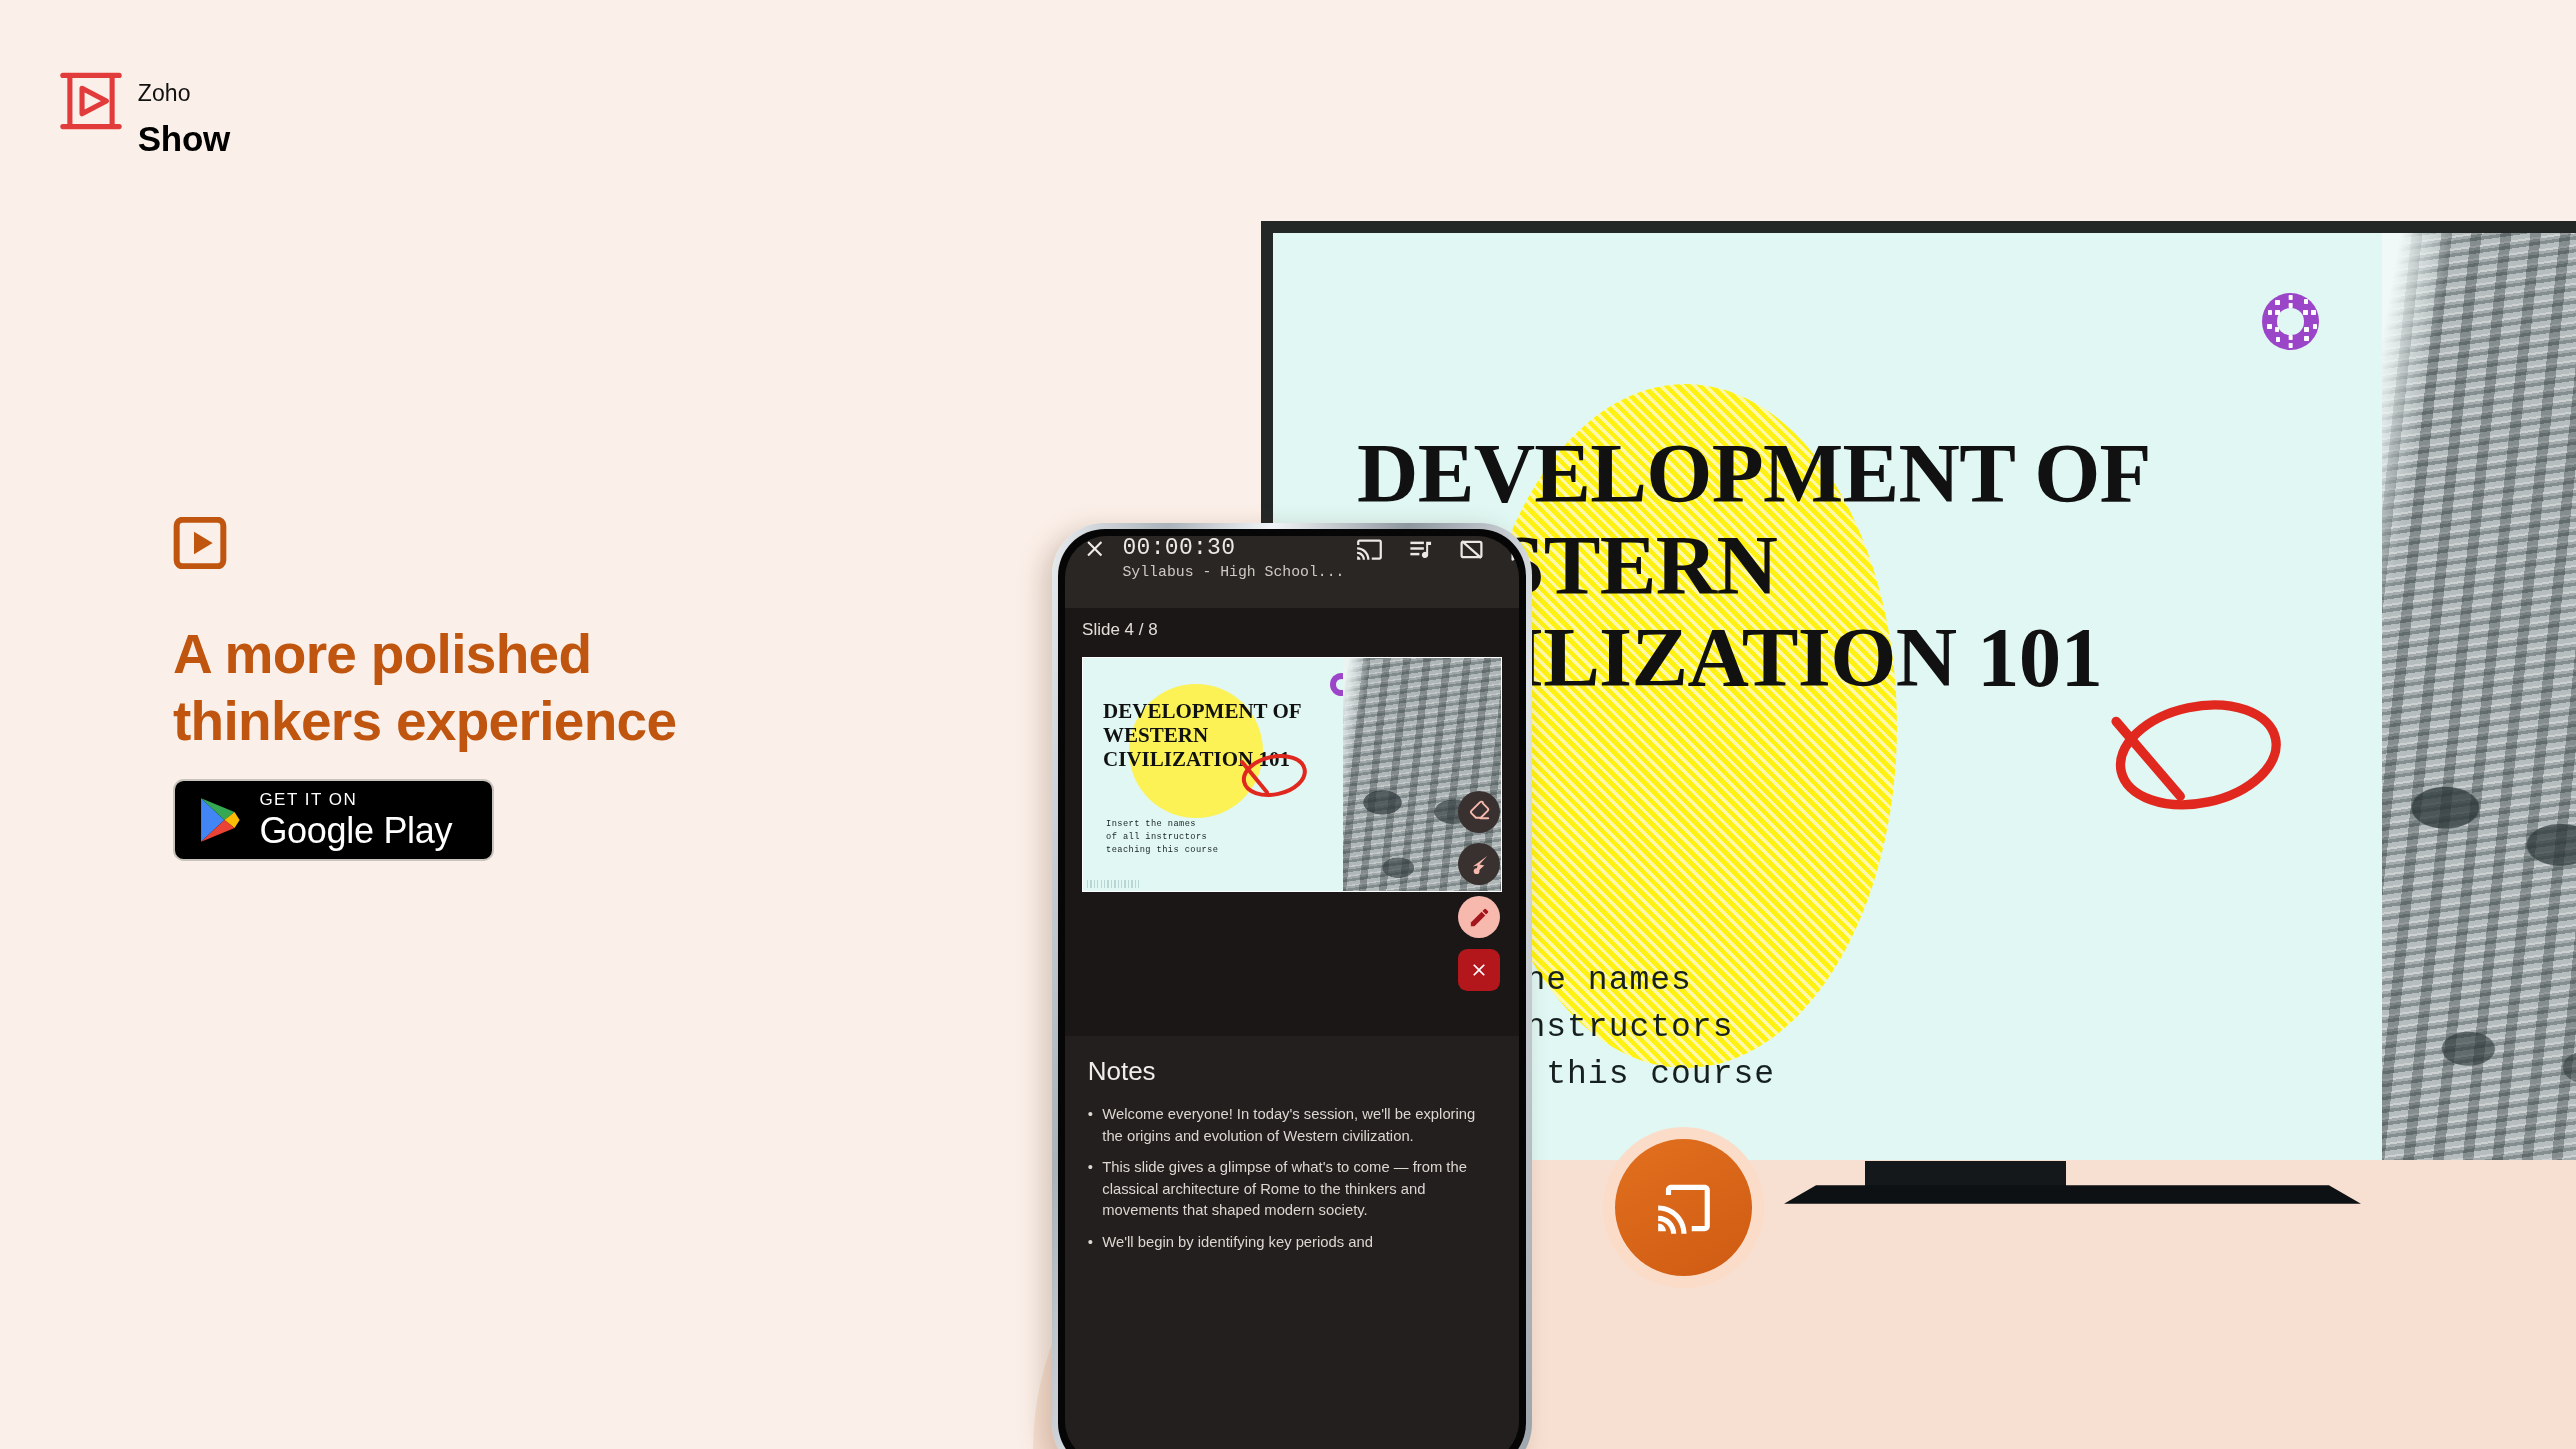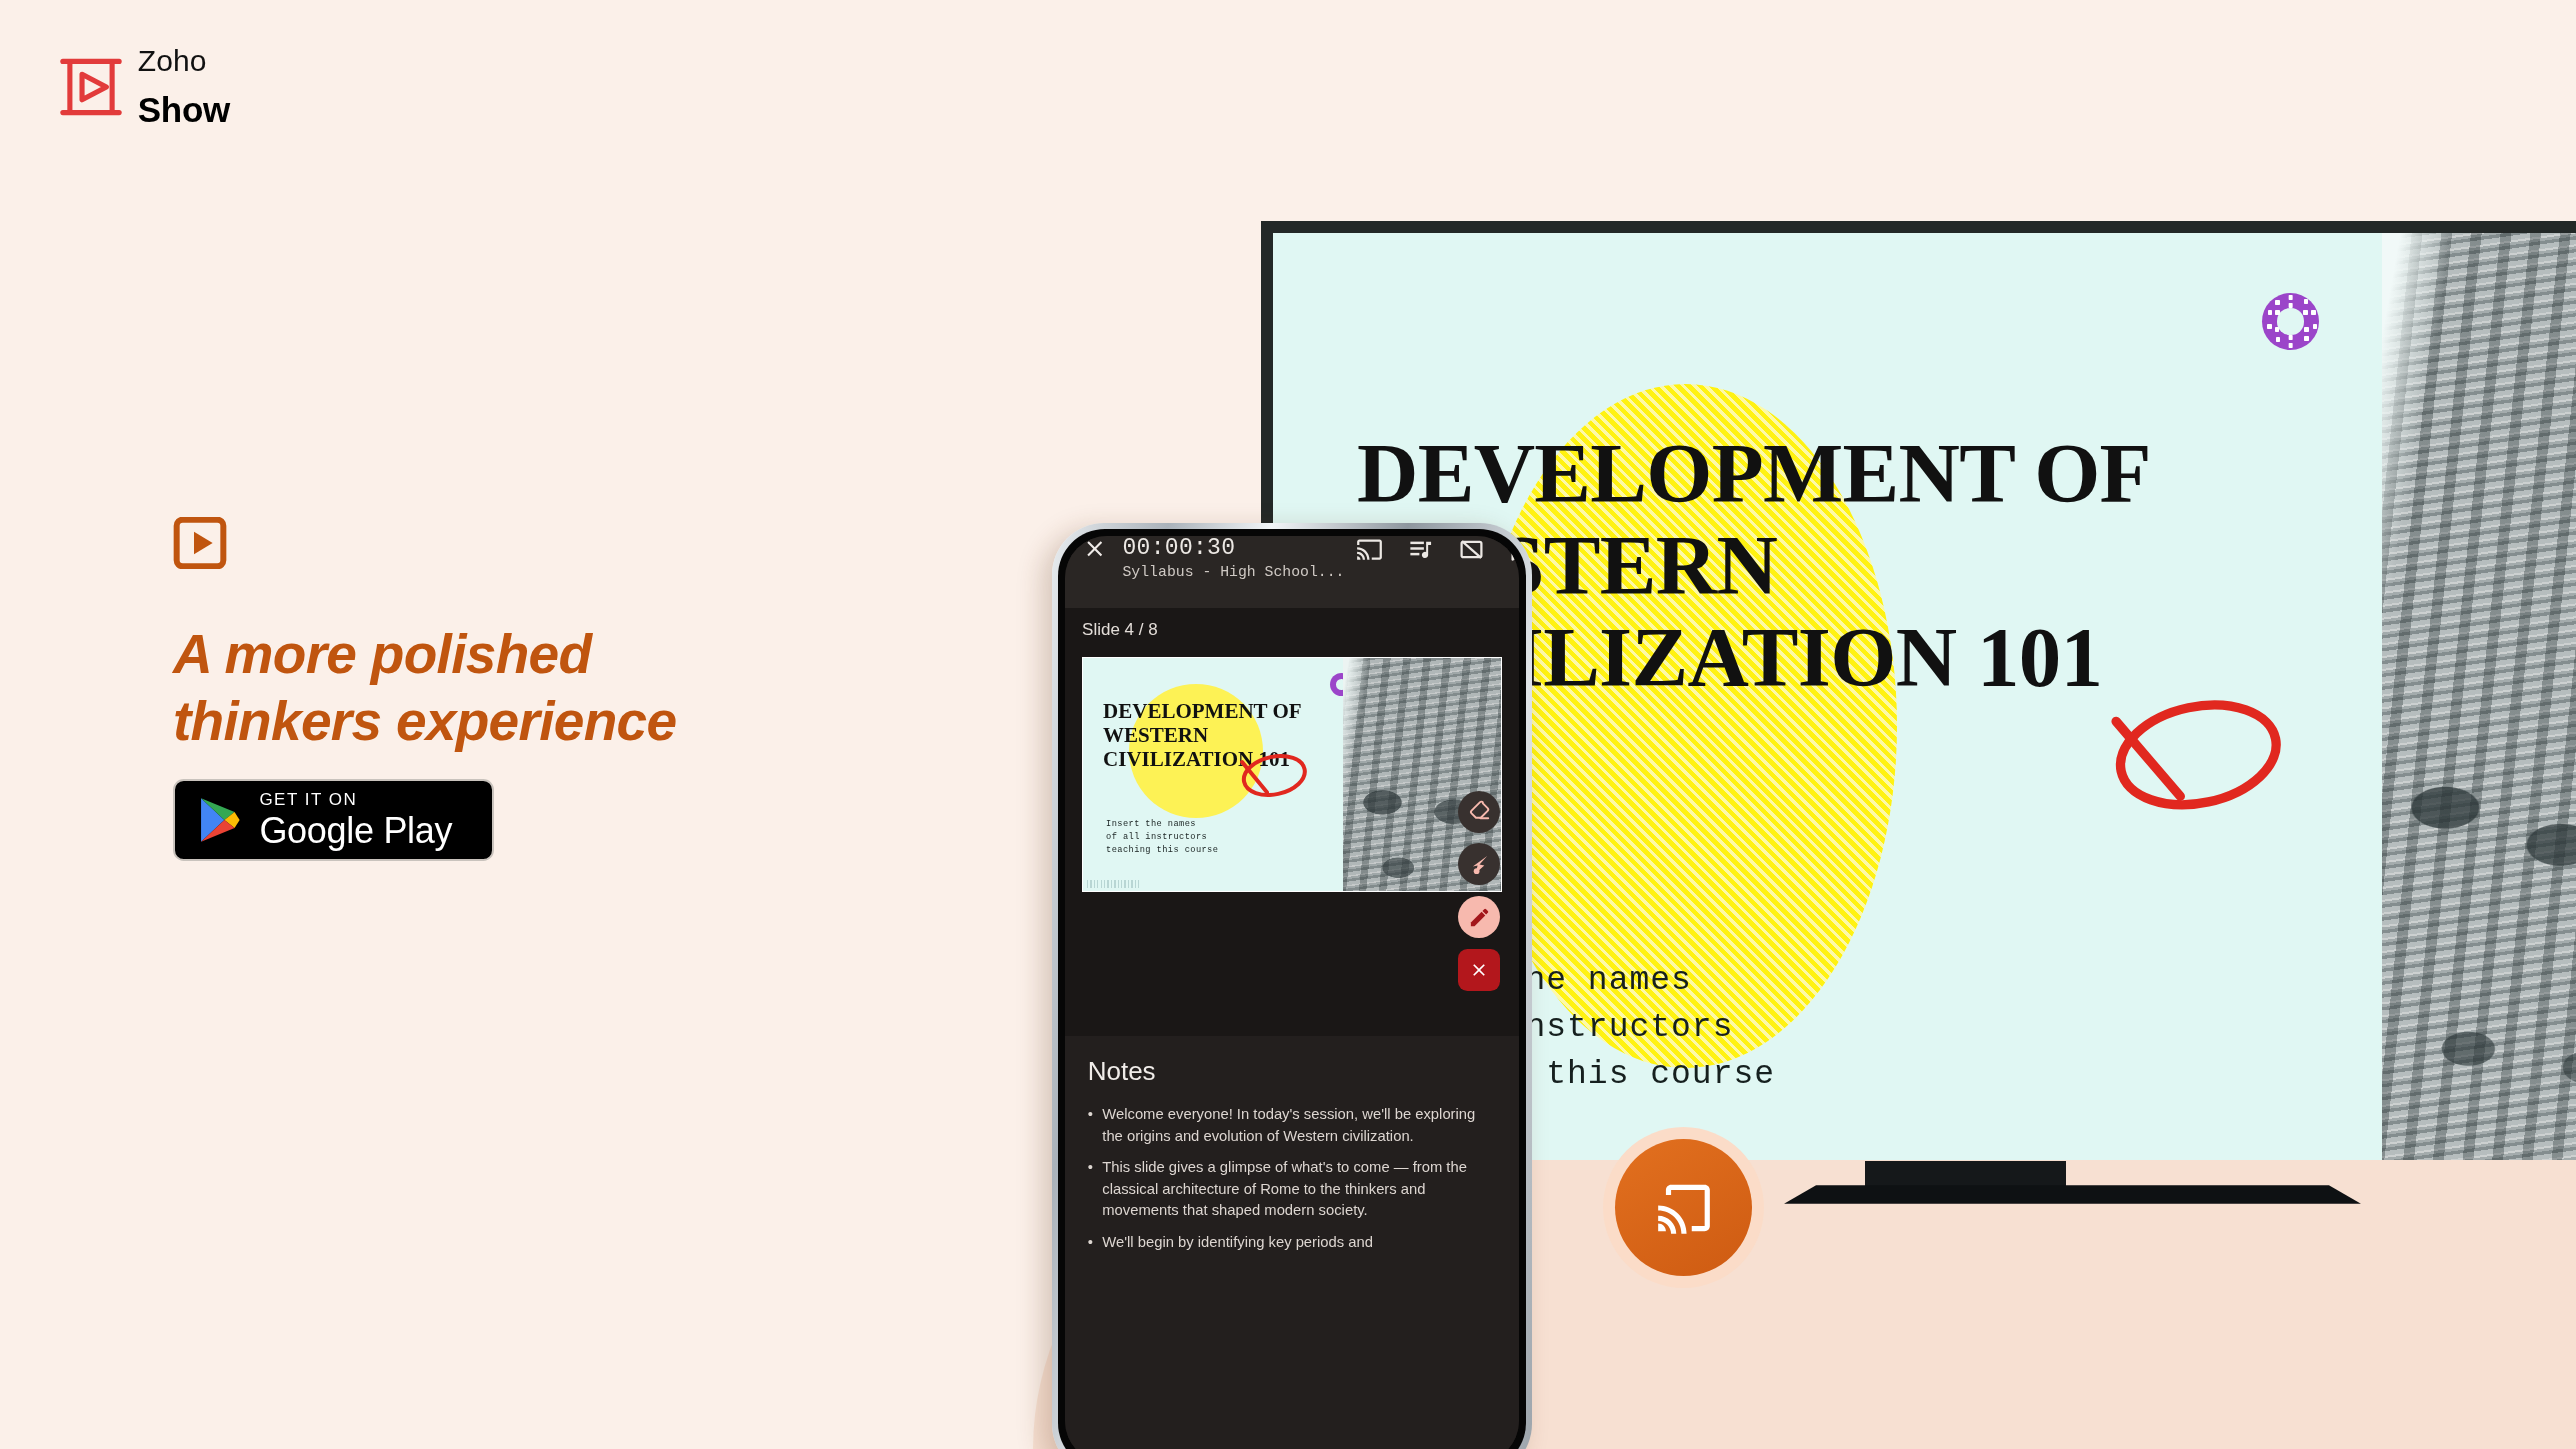--- a/index.html
+++ b/index.html
@@ -23,39 +23,38 @@
 
   
   .logo {
     position: absolute;
     left: 59px; top: 46px;
     display: flex; align-items: center; gap: 14.8px;
     z-index: 20;
   }
   .logo-mark { width: 64px; height: 62px; display: block; }
   .logo-words { display: flex; flex-direction: column; line-height: 1; }
-  .logo-zoho { font-size: 30px; font-weight: 400; color: #111; letter-spacing: 0.1px; }
+  .logo-zoho { font-size: 23px; font-weight: 400; color: #111; letter-spacing: 0.1px; margin-top: 36px; }
   .logo-show { font-size: 35px; font-weight: 700; color: #000; letter-spacing: -0.3px; margin-top: 16px; }
 
   
   .left-col {
     position: absolute;
     left: 173px; top: 517px;
     width: 805px;
     z-index: 20;
   }
   .play-badge { width: 54px; height: 52px; display: block; }
   .headline {
     margin-top: 52px;
     font-size: 55px;
     font-weight: 700;
     line-height: 1.22;
     color: #c0550f;
     letter-spacing: -0.7px;
-    font-style: italic;
   }
   .gplay {
     margin-top: 24px;
     width: 321px; height: 82px;
     background: #000;
     border: 2px solid #c9c3bd;
     border-radius: 10.7px;
     display: flex; align-items: center; gap: 17.4px;
     padding: 0 23px;
   }

